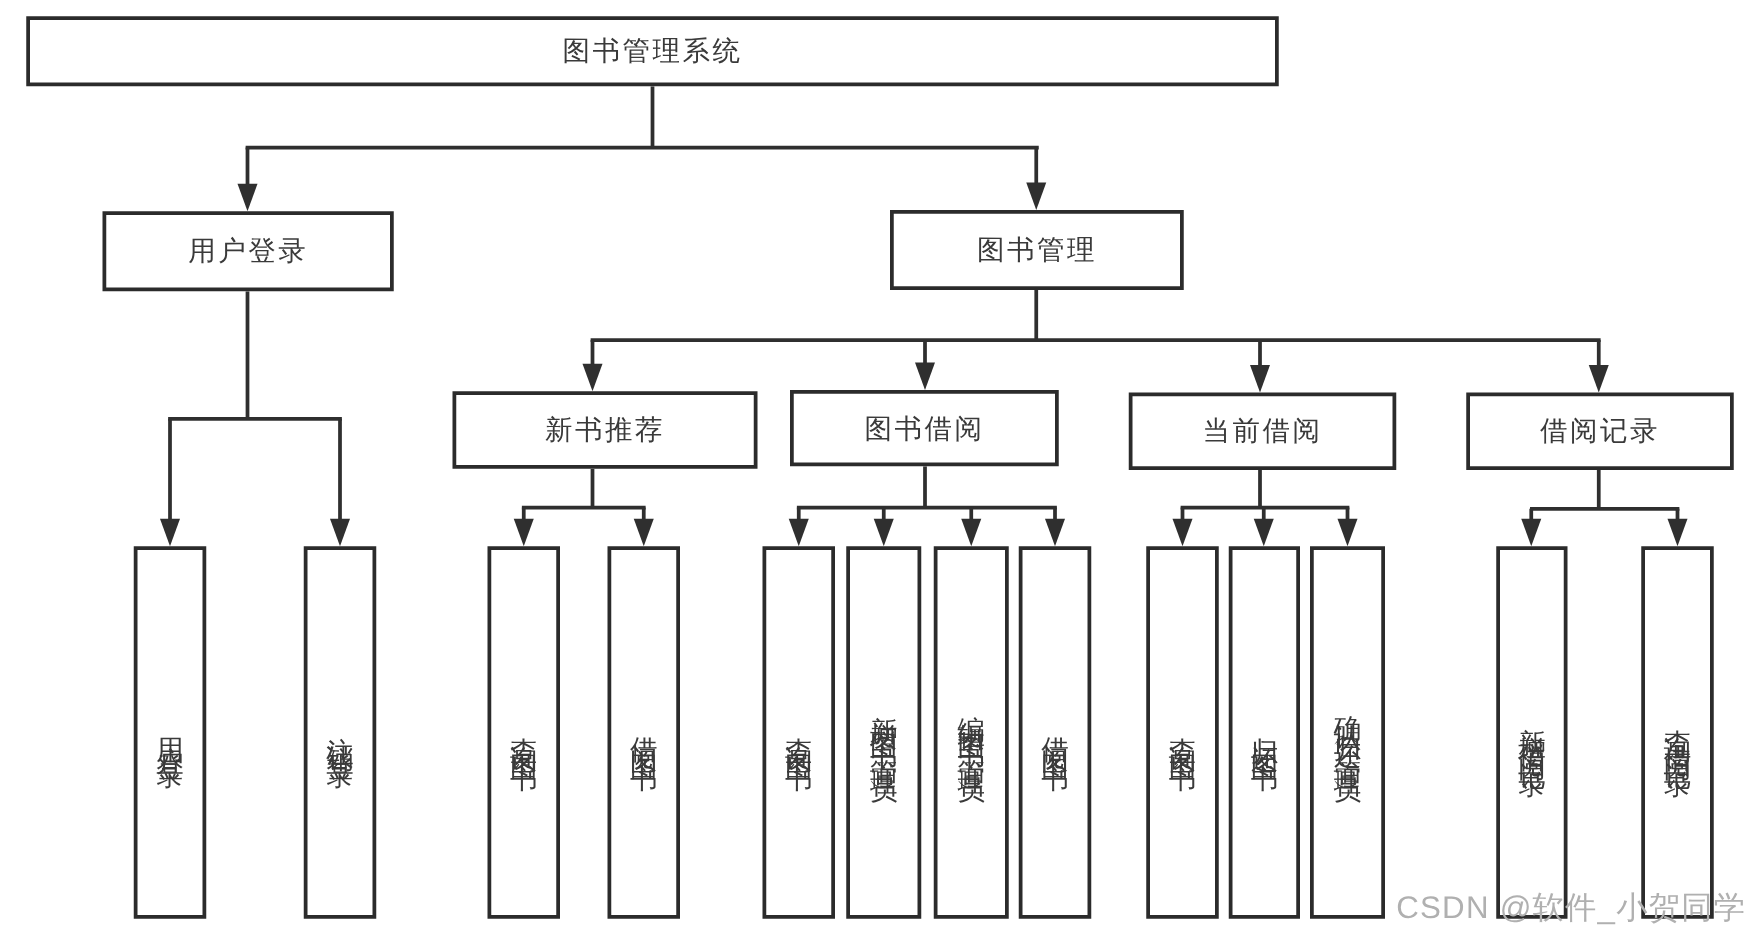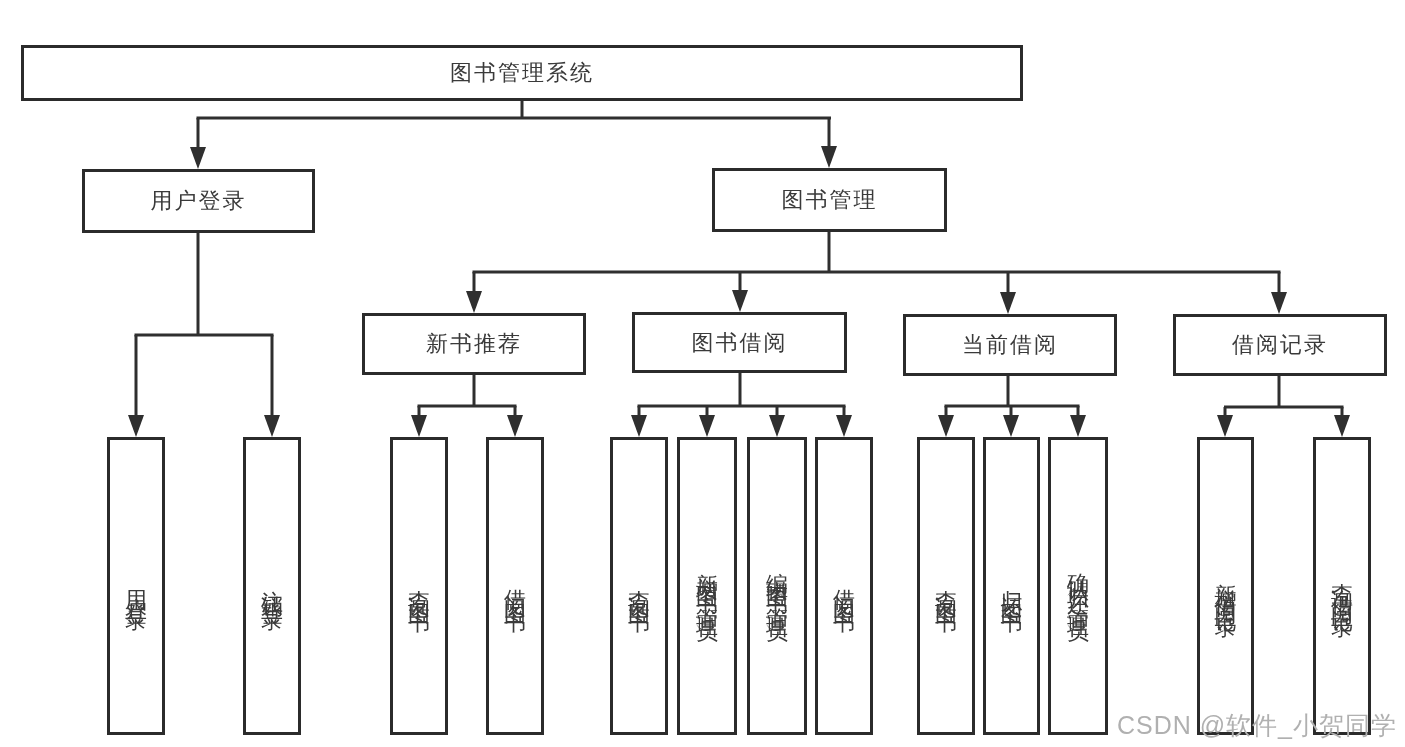--- a/index.html
+++ b/index.html
@@ -37,24 +37,24 @@
     letter-spacing: 2px;
     white-space: nowrap;
   }
   .leaf span {
     writing-mode: vertical-rl;
     font-size: 22px;
     letter-spacing: 7px;
     line-height: 1.0;
   }
   
-  .n-root   { left: 21px;   top: 13px;  width: 1002px; height: 56px; margin-top: 32px; }
+  .n-root   { left: 21px;   top: 13px;  width: 1002px; height: 56px; }
   .n-login  { left: 82px;   top: 169px; width: 233px;  height: 64px; }
   .n-mgmt   { left: 712px;  top: 168px; width: 235px;  height: 64px; align-items: center; }
-  .n-newrec { left: 362px;  top: 313px; width: 224px;  height: 62px; }
+  .n-newrec { left: 362px;  top: 313px; width: 244px;  height: 62px; }
   .n-borrow { left: 632px;  top: 312px; width: 215px;  height: 61px; }
   .n-curr   { left: 903px;  top: 314px; width: 214px;  height: 62px; }
   .n-record { left: 1173px; top: 314px; width: 214px;  height: 62px; text-align: center; }
 
   .lf1  { left: 107px;  top: 437px; width: 58px; height: 298px; }
   .lf2  { left: 243px;  top: 437px; width: 58px; height: 298px; }
   .lf3  { left: 390px;  top: 437px; width: 58px; height: 298px; }
   .lf4  { left: 486px;  top: 437px; width: 58px; height: 298px; }
   .lf5  { left: 610px;  top: 437px; width: 58px; height: 298px; }
   .lf6  { left: 677px;  top: 437px; width: 60px; height: 298px; }

